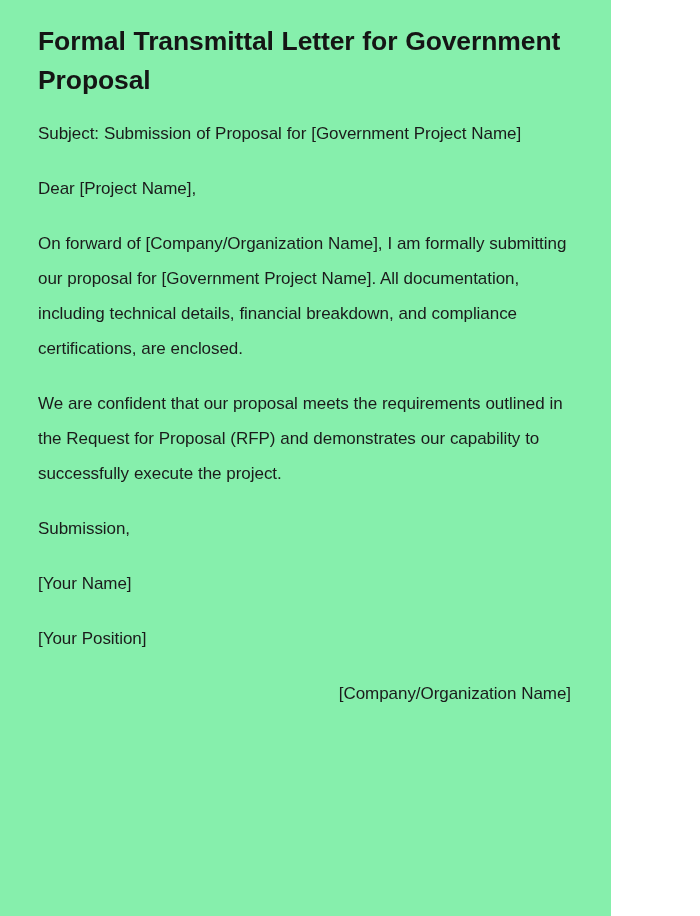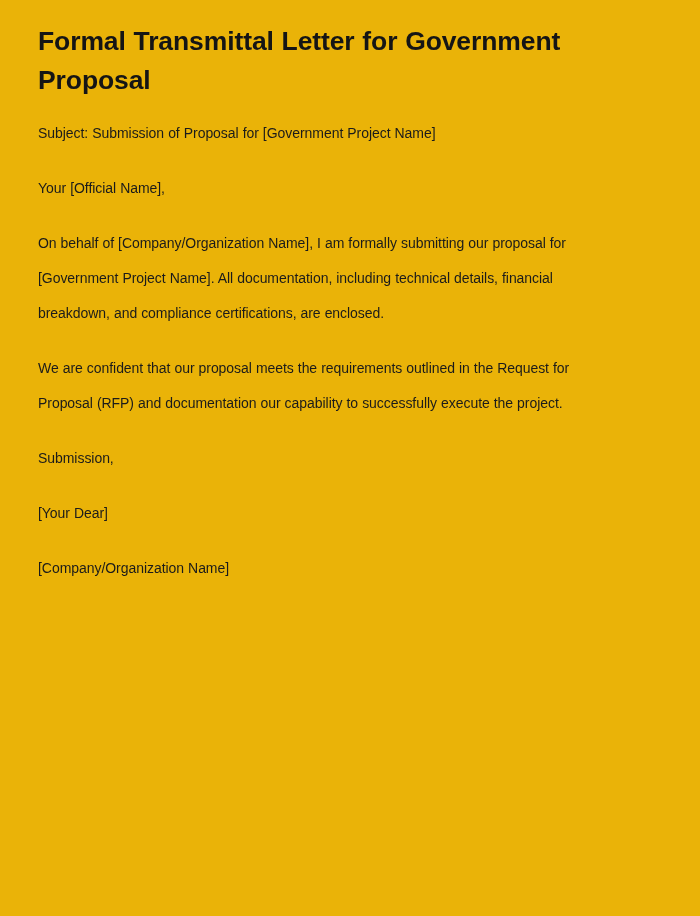--- a/index.html
+++ b/index.html
@@ -9,75 +9,77 @@
   }
   body {
     width: 700px;
     height: 916px;
     font-family: "Liberation Sans", "DejaVu Sans", sans-serif;
     color: #1a1a1a;
     -webkit-font-smoothing: antialiased;
     overflow: hidden;
   }
   .page {
-    width: 700px;
+    width: 611px;
     min-height: 916px;
-    background: #eab308;
+    background: #86efac;
     box-sizing: border-box;
     padding: 22px 40px 20px 38px;
   }
   .doc-title {
     font-family: "Liberation Sans Narrow", "Liberation Sans", "DejaVu Sans Condensed", sans-serif;
     font-weight: 700;
     font-size: 26.5px;
     line-height: 39px;
     letter-spacing: -0.1px;
     color: #151515;
     margin: 0 0 14px 0;
     max-width: 560px;
     word-spacing: 0.5px;
   }
   .doc-body {
     max-width: 586px;
   }
   .para {
-    font-size: 14px;
+    font-size: 17px;
     line-height: 35px;
     font-weight: 400;
     color: #1b1b1b;
     margin: 16px 0 20px 0;
     letter-spacing: -0.05px;
     word-spacing: 0.2px;
   }
   .para:last-child {
     margin-bottom: 0;
+    text-align: right;
   }
   .para.short {
     margin-bottom: 20px;
   }
 </style>
 </head>
 <body>
 
 <div class="page">
 
   <h1 class="doc-title">Formal Transmittal Letter for Government Proposal</h1>
 
   <div class="doc-body">
 
     <p class="para">Subject: Submission of Proposal for [Government Project Name]</p>
 
-    <p class="para short">Your [Official Name],</p>
+    <p class="para short">Dear [Project Name],</p>
 
-    <p class="para">On behalf of [Company/Organization Name], I am formally submitting our proposal for [Government Project Name]. All documentation, including technical details, financial breakdown, and compliance certifications, are enclosed.</p>
+    <p class="para">On forward of [Company/Organization Name], I am formally submitting our proposal for [Government Project Name]. All documentation, including technical details, financial breakdown, and compliance certifications, are enclosed.</p>
 
-    <p class="para">We are confident that our proposal meets the requirements outlined in the Request for Proposal (RFP) and documentation our capability to successfully execute the project.</p>
+    <p class="para">We are confident that our proposal meets the requirements outlined in the Request for Proposal (RFP) and demonstrates our capability to successfully execute the project.</p>
 
 
     <p class="para short">Submission,</p>
 
-    <p class="para short">[Your Dear]</p>
+    <p class="para short">[Your Name]</p>
 
+    <p class="para short">[Your Position]</p>
 
     <p class="para short">[Company/Organization Name]</p>
 
   </div>
 </div>
 
 </body></html>

